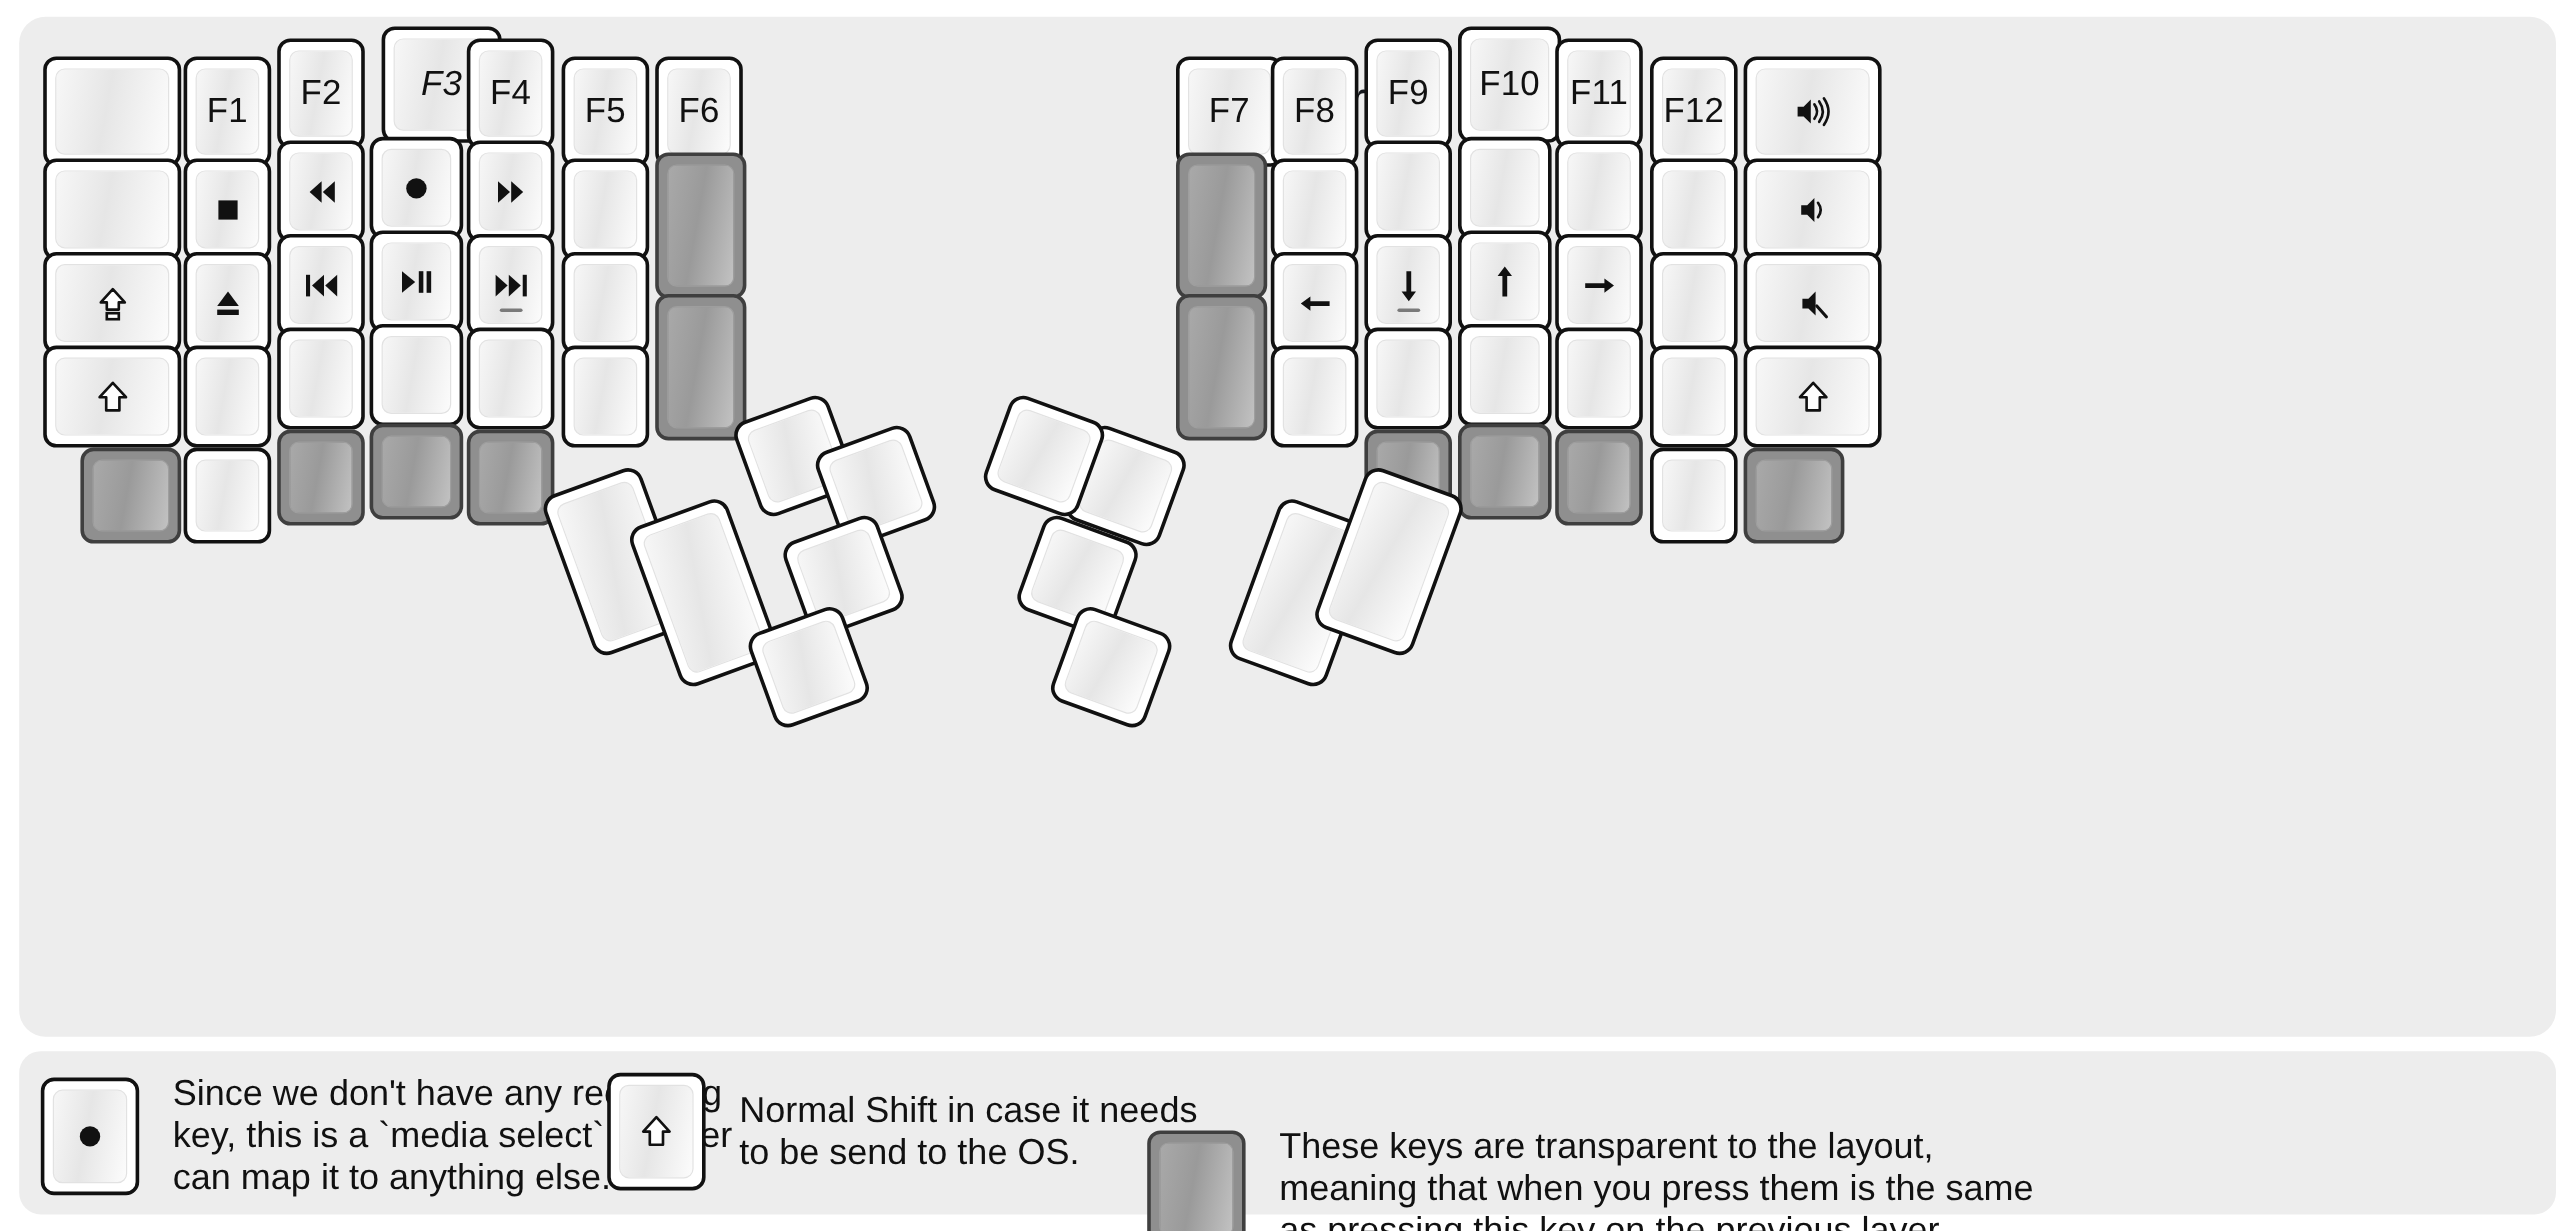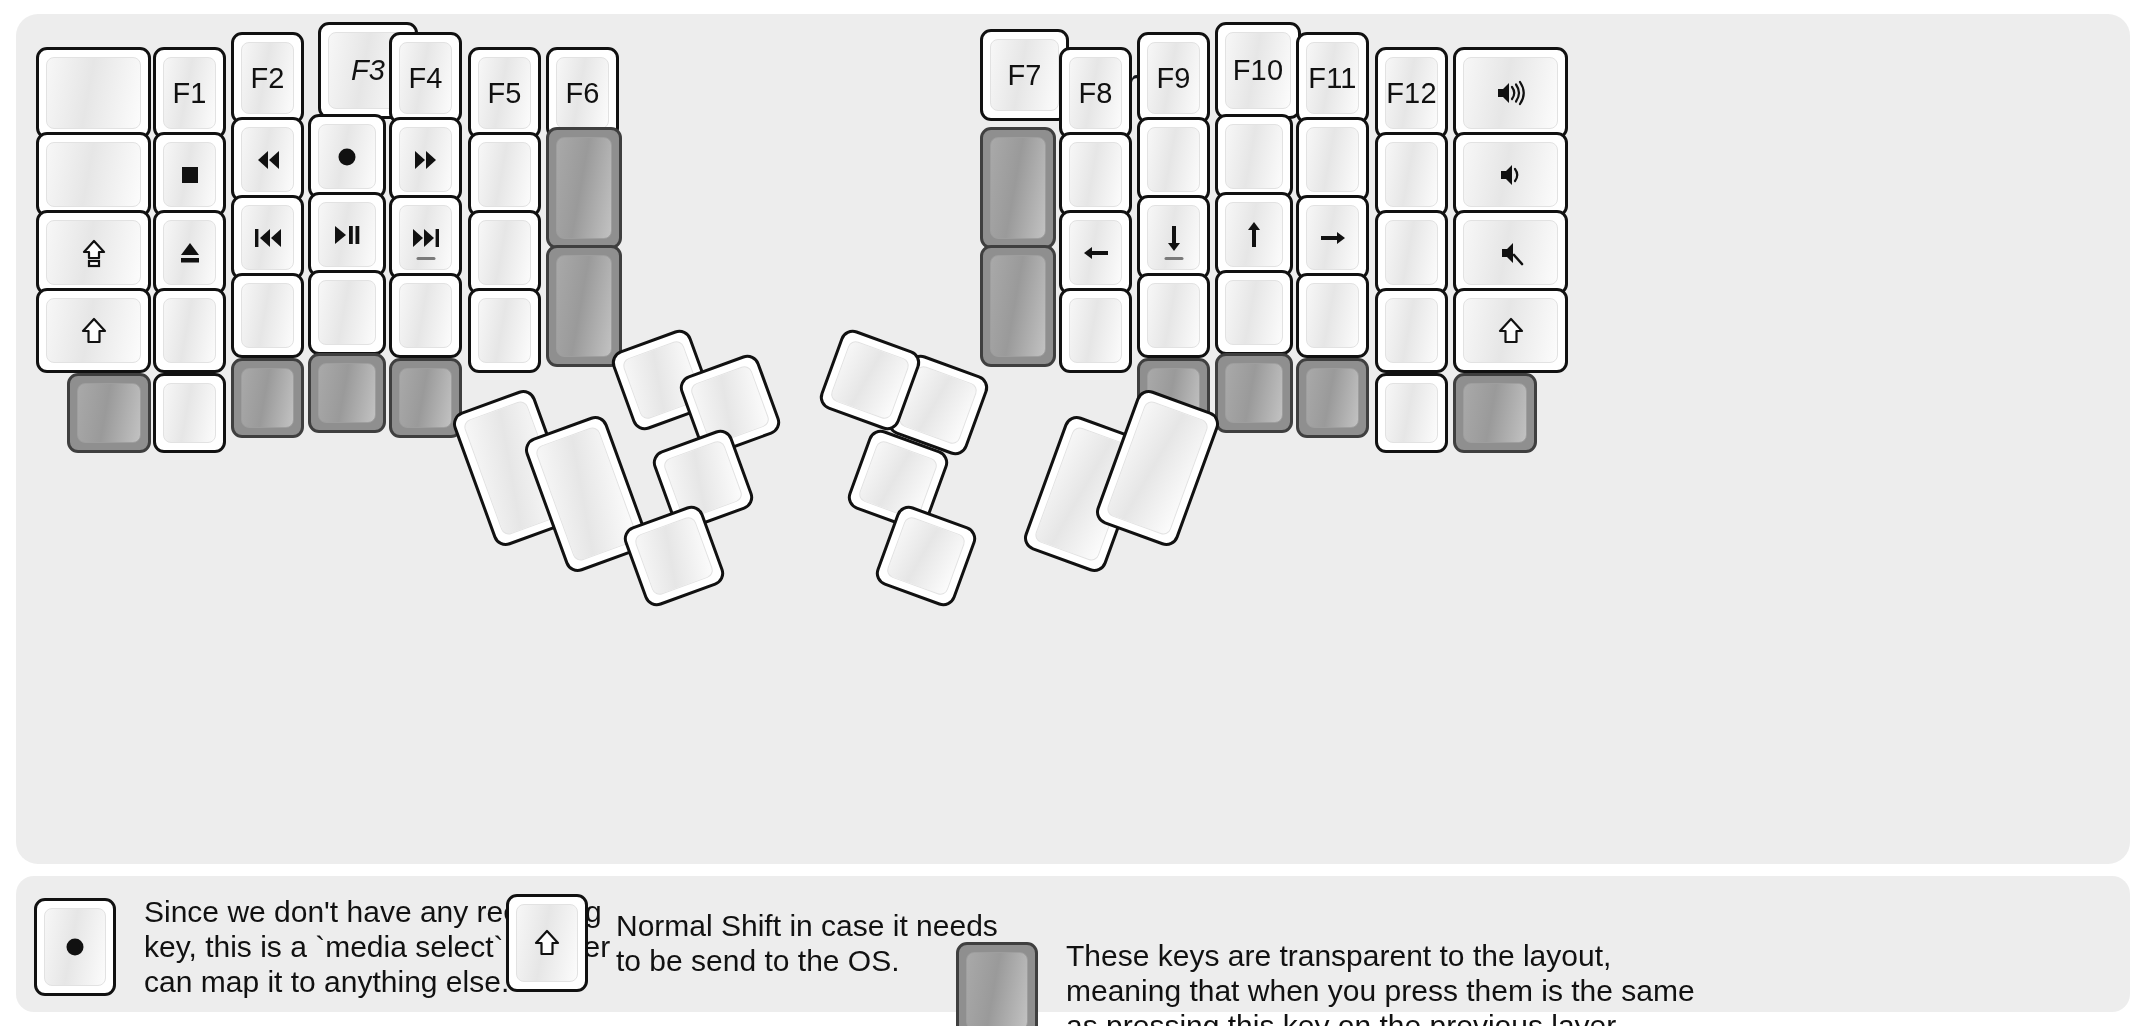--- a/index.html
+++ b/index.html
@@ -240,21 +240,21 @@
           <div class="cap"></div>
         </div>
         <div class="key rot" style="left: 645px; top: 424px; width: 84px; height: 84px; transform: rotate(-20deg);">
           <div class="cap"></div>
         </div>
         <div class="key rot" style="left: 616px; top: 500px; width: 84px; height: 84px; transform: rotate(-20deg);">
           <div class="cap"></div>
         </div>
       </div>
     <div id="right-half">
-        <div class="key" style="left: 964px; top: 15px; width: 89px; height: 92px;">
+        <div class="key" style="left: 964px; top: 33px; width: 89px; height: 92px;">
           <div class="cap">
             <span class="lbl">F7</span>
           </div>
         </div>
         <div class="key" style="left: 1043px; top: 33px; width: 73px; height: 92px;">
           <div class="cap">
             <span class="lbl">F8</span>
           </div>
         </div>
         <div class="key" style="left: 1121px; top: 18px; width: 73px; height: 92px;">

